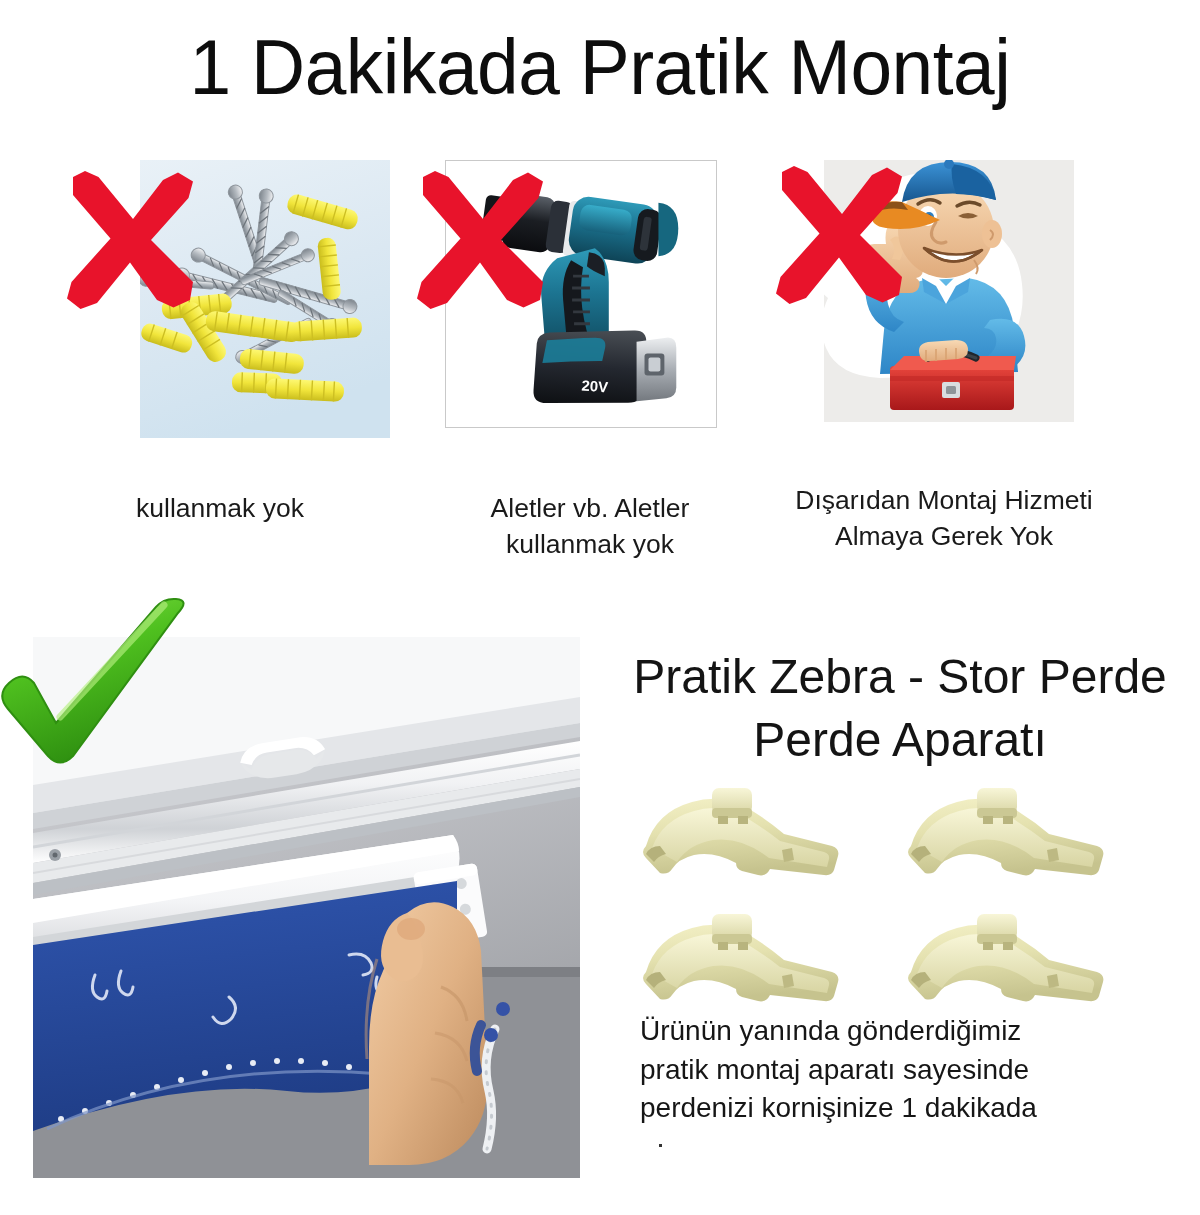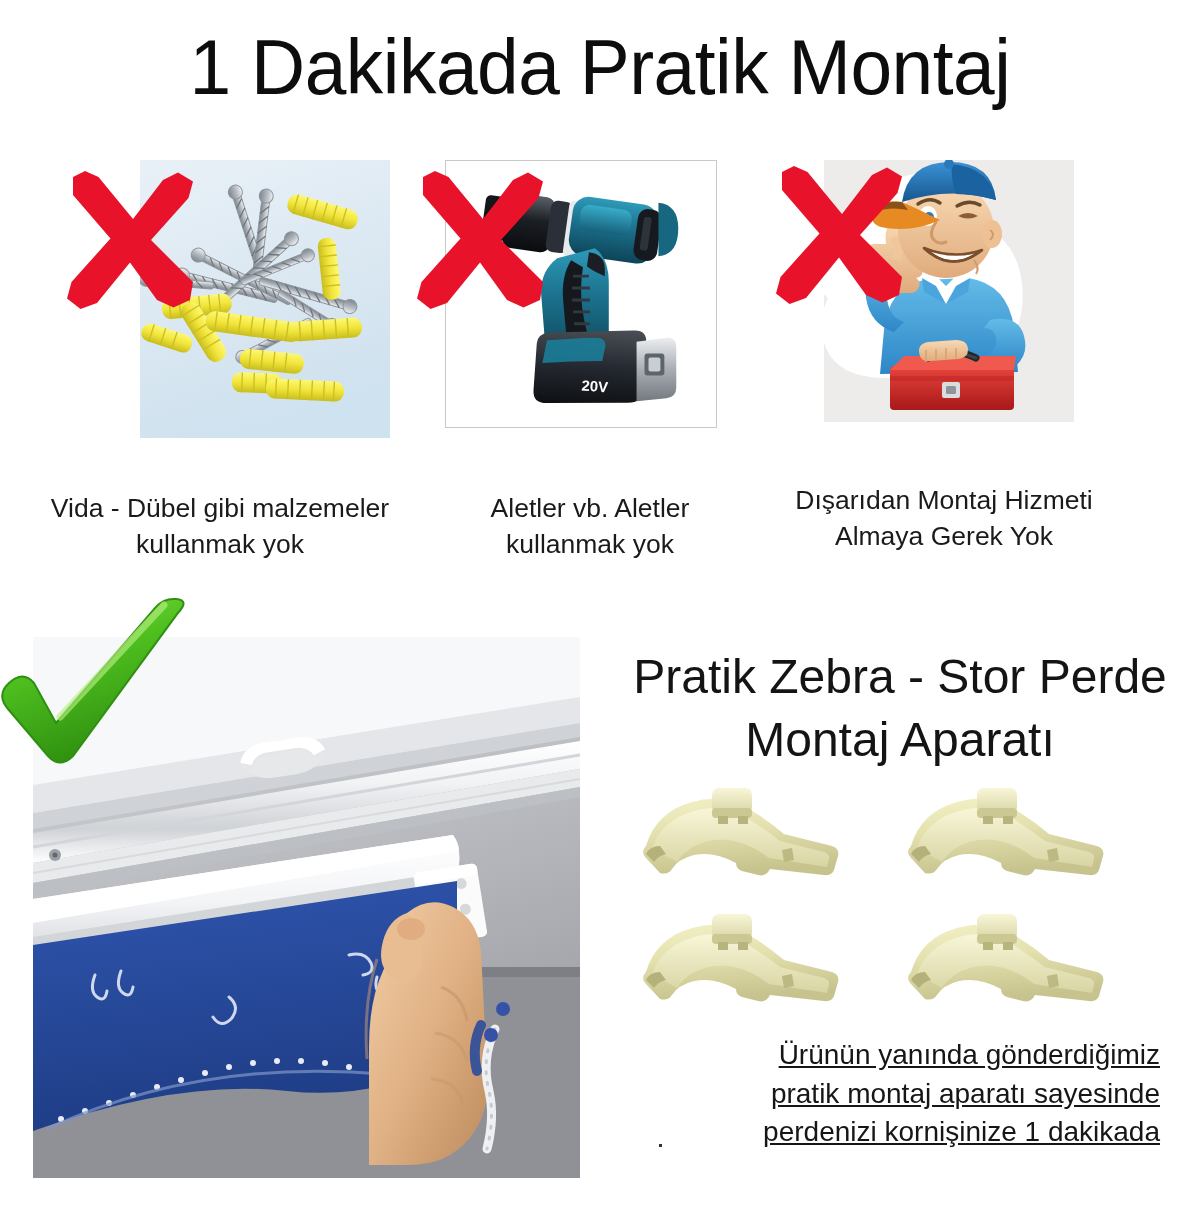--- a/index.html
+++ b/index.html
@@ -90,26 +90,25 @@
     position:absolute; left:610px; top:760px;
     width:580px; height:250px;
   }
   .bk { position:absolute; width:205px; height:97px; }
   .bk.b0 { left:30px;  top:22px; }
   .bk.b1 { left:295px; top:22px; }
   .bk.b2 { left:30px;  top:148px; }
   .bk.b3 { left:295px; top:148px; }
 
   .right-note {
-    position:absolute; left:640px; top:1036px; width:520px;
-    text-align:right;
+    position:absolute; left:640px; top:1012px; width:520px;
+    text-align:left;
     font-size:28px;
     line-height:1.38;
     color:#161616;
-    text-decoration:underline;
   }
   .stray-dot {
     position:absolute; left:659px; top:1144px;
     width:3px; height:3px; background:#333;
   }
 </style>
 </head>
 <body>
 
 <div class="title">1 Dakikada Pratik Montaj</div>
@@ -236,21 +235,20 @@
           </g>
         </g>
       </svg>
     </div>
     <span class="red-x">
       <svg viewBox="0 0 100 100" width="150" height="150">
         <path d="M12 8 L20 4 L29 8 L52 36 L72 10 L82 5 L92 11 L89 22 L64 50 L92 78 L90 90 L79 95 L68 90 L50 65 L28 92 L17 96 L8 89 L11 78 L37 49 L12 20 Z" fill="#e8132b"></path>
       </svg>
     </span>
     <div class="cap">
-      <div>Vida - Dübel gibi malzemeler</div>
       <div>kullanmak yok</div>
     </div>
   </div>
 
   <div class="no-cell c1">
     <div class="panel p1">
       <svg viewBox="0 0 272 268" width="270" height="266">
         <defs>
           <linearGradient id="teal" x1="0" y1="0" x2="0" y2="1">
             <stop offset="0" stop-color="#2e9ab8"></stop>
@@ -556,21 +554,21 @@
         <stop offset="1" stop-color="#2e8f10"></stop>
       </linearGradient>
     </defs>
     <path d="M13 86 q-13 12 -1 26 l40 47 q12 13 25 0 L182 16 q12 -13 -2 -14 q-12 -1 -20 8 L60 126 L38 86 q-11 -13 -25 0 z" fill="url(#grn)" stroke="#2f8f11" stroke-width="2"></path>
     <path d="M168 8 L64 120" stroke="#b5f07f" stroke-width="7" opacity="0.65" fill="none" stroke-linecap="round"></path>
   </svg>
 </span>
 
 <div class="right-head">
   <div>Pratik Zebra - Stor Perde</div>
-  <div>Montaj Aparatı</div>
+  <div>Perde Aparatı</div>
 </div>
 
 <div class="brackets">
   <span class="bk b0">
     <svg viewBox="0 0 205 97" width="205" height="97">
       <defs>
         <linearGradient id="bkg" x1="0" y1="0" x2="0.2" y2="1">
           <stop offset="0" stop-color="#f3f0c6"></stop>
           <stop offset="0.45" stop-color="#e4e1af"></stop>
           <stop offset="1" stop-color="#c6c38e"></stop>

